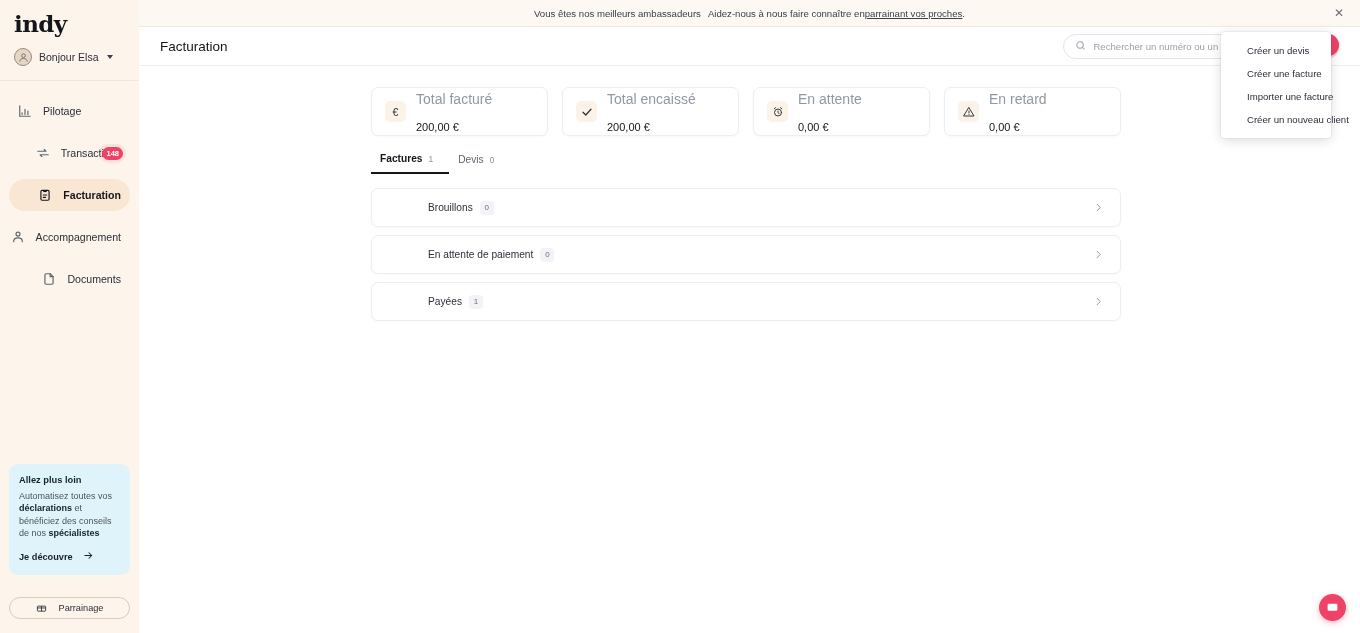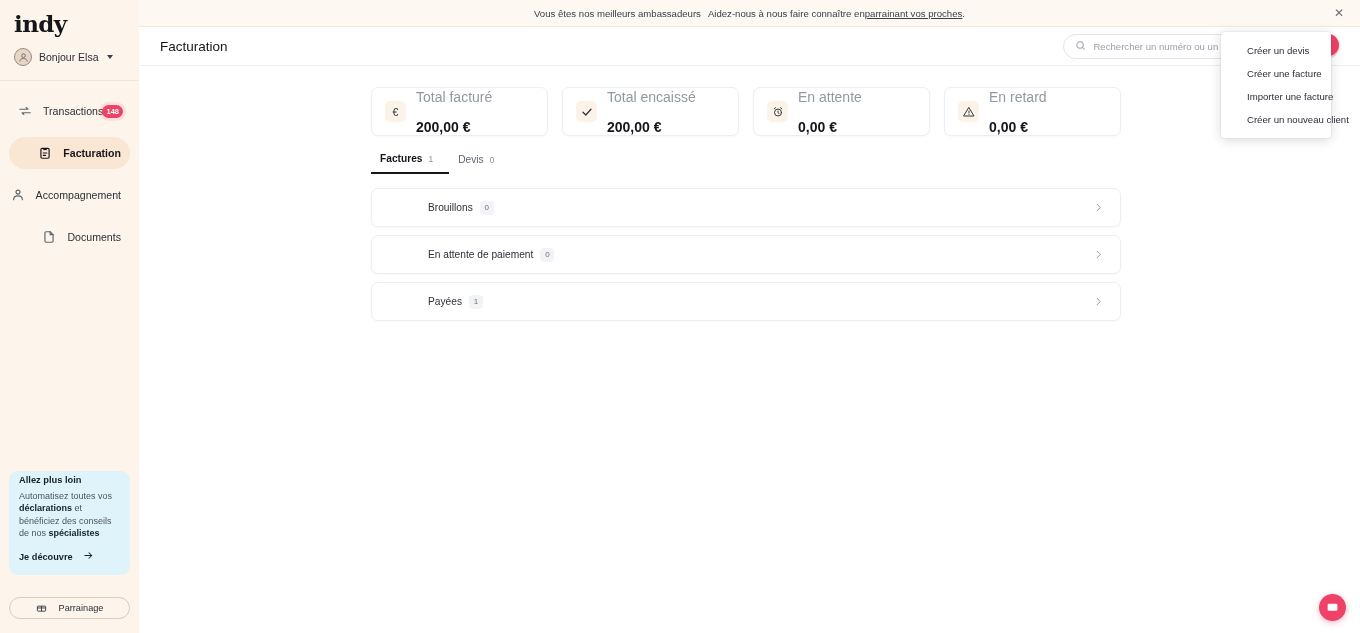--- a/index.html
+++ b/index.html
@@ -58,21 +58,21 @@
     border-radius: 7px; background: #EE4266; color: #fff;
     font-size: 7.5px; font-weight: 700;
     display: flex; align-items: center; justify-content: center;
     box-shadow: 0 0 0 3px rgba(238,66,102,0.10);
   }
   .lock { position: absolute; right: 9px; color: #8b8f98; display:flex; }
 
   .promo {
     position: absolute; left: 9px; bottom: 58px;
     width: 121px; border-radius: 9px;
-    background: #DFF3FA; padding: 4px 10px 12px 10px;
+    background: #DFF3FA; padding: 11px 10px 12px 10px;
   }
   .promo-title { font-size: 9.3px; font-weight: 700; color: #16232b; margin-bottom: 5px; }
   .promo-body { font-size: 9px; line-height: 12.6px; color: #4b5560; }
   .promo-body b { color: #16232b; font-weight: 700; }
   .promo-cta { margin-top: 10px; font-size: 9.2px; font-weight: 700; color: #16232b; display: flex; align-items: center; gap: 10px; cursor: pointer; }
 
   .parrainage {
     position: absolute; left: 9px; bottom: 14px;
     width: 121px; height: 22px;
     border: 1px solid #D9CBBC; border-radius: 12px;
@@ -160,21 +160,21 @@
     padding: 0 13px;
     box-shadow: 0 1px 2px rgba(20,22,28,0.03);
   }
   .stat-ico {
     width: 21px; height: 21px; border-radius: 5px;
     background: #FCF3E8; flex: none;
     display: flex; align-items: center; justify-content: center;
     color: #2b2f38; font-size: 10.5px;
   }
   .stat-label { font-size: 14px; color: #9298a2; margin-bottom: 14px; }
-  .stat-value { font-size: 14px; font-weight: 700; color: #14161c; }
+  .stat-value { font-size: 11px; font-weight: 400; color: #14161c; }
 
   .tabs { display: flex; gap: 0; margin-top: 17px; border-bottom: 1px solid transparent; }
   .tab {
     display: flex; align-items: center; gap: 6px;
     padding: 0 16px 8px 9px; cursor: pointer;
     font-size: 10.2px; color: #5e6570;
   }
   .tab.active { color: #14161c; font-weight: 700; border-bottom: 2px solid #14161c; }
   .tab .cnt { font-size: 8.4px; color: #8b9099; font-weight: 400; }
 
@@ -221,20 +221,29 @@
         </svg>
       </span>
       <span class="profile-name">Bonjour Elsa</span>
       <span class="caret"></span>
     </div>
 
     <div class="sidebar-divider"></div>
 
     <nav class="nav">
 
+      <div class="nav-item">
+        <span class="ico">
+          <svg width="14" height="14" viewBox="0 0 24 24" fill="none" stroke="currentColor" stroke-width="2" stroke-linecap="round">
+            <path d="M3 3v18h18"></path>
+              <path d="M7 15v3M12 9v9M17 12v6"></path>
+          </svg>
+        </span>
+        <span class="label">Pilotage</span>
+      </div>
 
       <div class="nav-item">
         <span class="ico">
           <svg width="14" height="14" viewBox="0 0 24 24" fill="none" stroke="currentColor" stroke-width="2" stroke-linecap="round" stroke-linejoin="round">
             <path d="M3 9h14l-3-3"></path>
               <path d="M21 15H7l3 3"></path>
           </svg>
         </span>
         <span class="label">Transactions</span>
         <span class="badge">148</span>

